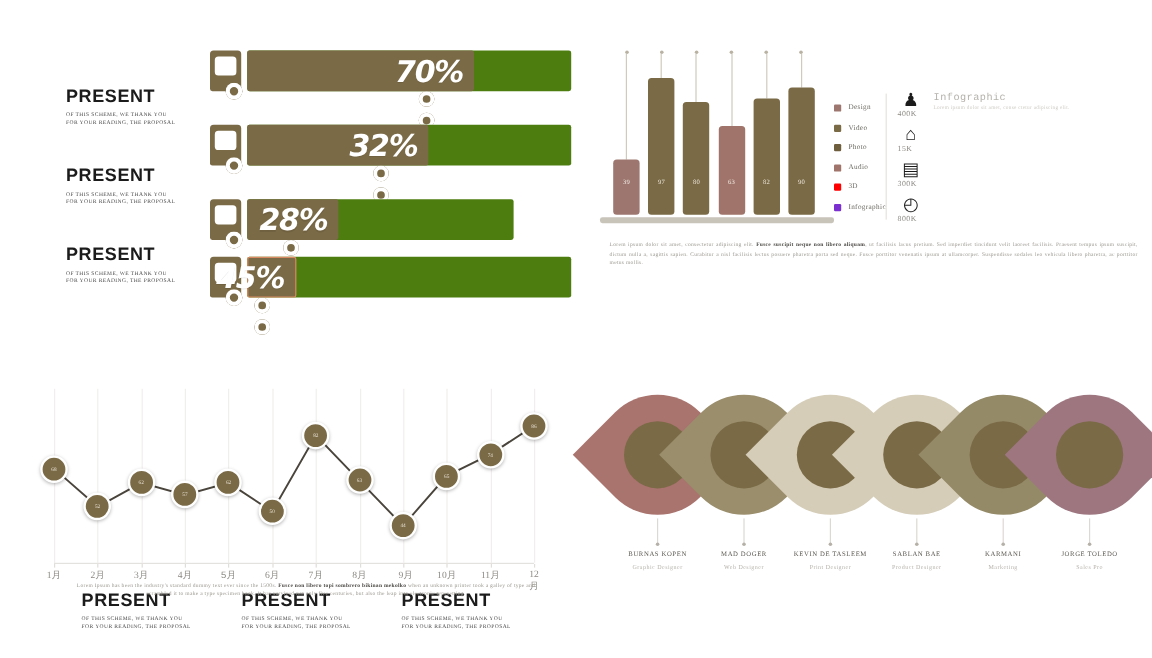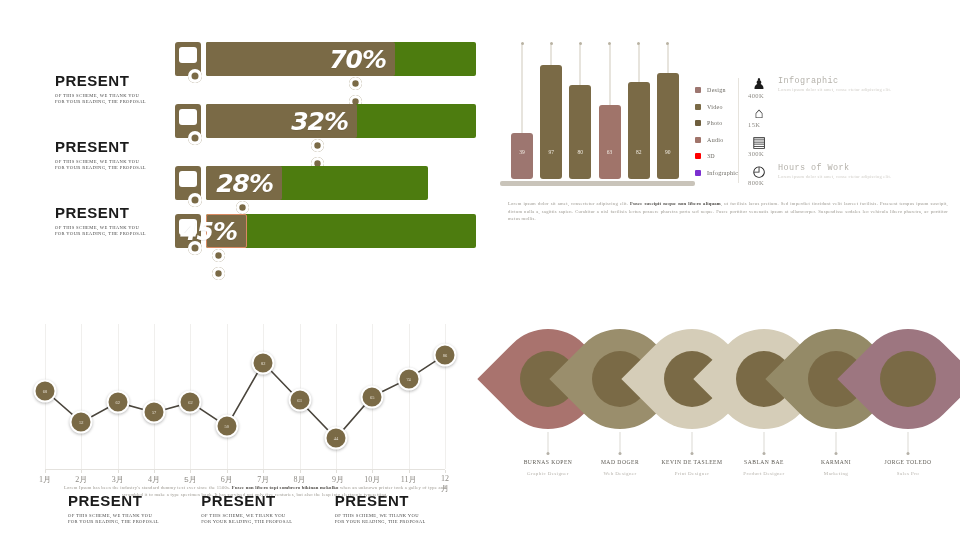--- a/index.html
+++ b/index.html
@@ -360,24 +360,20 @@
         <div class="stat">
           <div class="stat-ico">
             <div class="ico-glyph">▤</div>
             <div class="stat-num">300K</div>
           </div>
         </div>
         <div class="stat">
           <div class="stat-ico">
             <div class="ico-glyph">◴</div>
             <div class="stat-num">800K</div>
-          </div>
-          <div class="stat-body">
-            <div class="stat-title">Hours of Work</div>
-            <div class="stat-desc">Lorem ipsum dolor sit amet, conse ctetur adipiscing elit.</div>
           </div>
         </div>
       </div>
     <div class="q2-para">
       <span>Lorem ipsum dolor sit amet, consectetur adipiscing elit. </span><b>Fusce suscipit neque non libero aliquam</b><span>, ut facilisis lacus pretium. Sed imperdiet tincidunt velit laoreet facilisis. Praesent tempus ipsum suscipit, dictum nulla a, sagittis sapien. Curabitur a nisl facilisis lectus posuere pharetra porta sed neque. Fusce porttitor venenatis ipsum at ullamcorper. Suspendisse sodales leo vehicula libero pharetra, ac porttitor metus mollis.</span>
     </div>
   </div>
 
   <div id="q3">
     <div class="linewrap" id="linewrap">

